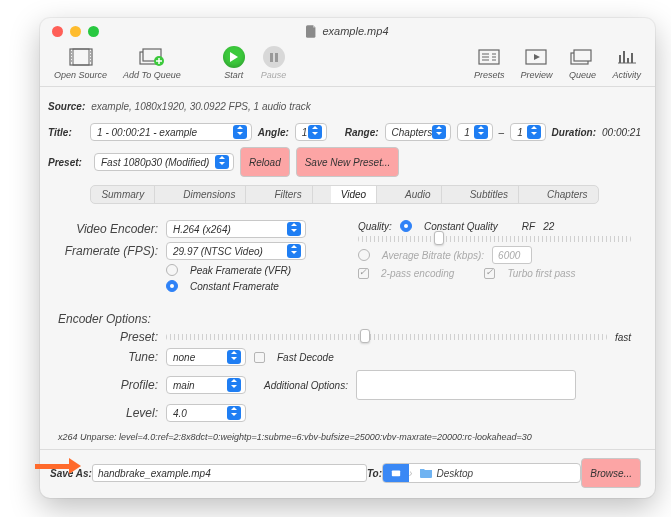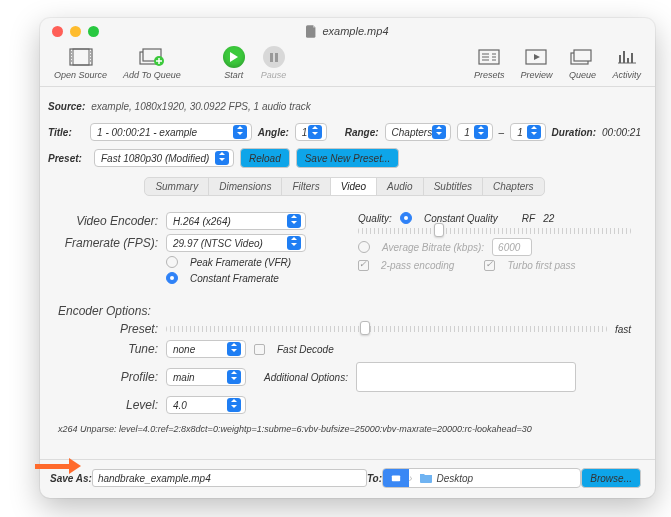--- a/index.html
+++ b/index.html
@@ -21,24 +21,24 @@
 .tbtn.pause .ico { background: #d8d8d8; }
 .spacer { flex: 1; }
 .content { flex: 1; padding: 8px 14px 0 8px; font-size: 10px; color: #333; overflow: hidden; }
 .row { display: flex; align-items: center; gap: 6px; min-height: 22px; }
 .lbl { font-weight: 600; color: #333; font-size: 10px; }
 .source { color: #555; }
 .select { background: #fff; border: 1px solid #c8c8c8; border-radius: 4px; height: 18px; display: flex; align-items: center; padding: 0 4px 0 6px; font-size: 10px; color: #333; position: relative; }
 .select .arr { margin-left: auto; width: 14px; height: 14px; background: #1f7ef3; border-radius: 3px; display: flex; align-items: center; justify-content: center; }
 .select .arr::before { content: ''; border-left: 3px solid transparent; border-right: 3px solid transparent; border-top: 3px solid #fff; position: relative; top: 1px; }
 .select .arr::after { content: ''; border-left: 3px solid transparent; border-right: 3px solid transparent; border-bottom: 3px solid #fff; position: absolute; top: 2px; }
-.btn { background: #0ea5e9; border: 1px solid #c8c8c8; border-radius: 4px; height: 20px; padding: 0 8px; font-size: 10px; display: flex; align-items: center; color: #333; text-align: center; }
+.btn { background: #fca5a5; border: 1px solid #c8c8c8; border-radius: 4px; height: 30px; padding: 0 8px; font-size: 10px; display: flex; align-items: center; color: #333; text-align: center; }
 .input { background: #fff; border: 1px solid #c8c8c8; border-radius: 3px; height: 18px; padding: 0 5px; font-size: 10px; display: flex; align-items: center; color: #333; }
 .tabs { display: flex; justify-content: center; margin: 8px 0; }
-.tabbar { display: flex; background: #ececec; border-radius: 5px; overflow: hidden; border: 1px solid #d8d8d8; }
+.tabbar { display: flex; background: #ececec; border-radius: 5px; overflow: hidden; border: 1px solid #d8d8d8; gap: 18px; }
 .tab { padding: 3px 10px; font-size: 10px; color: #555; border-right: 1px solid #d8d8d8; cursor: default; }
 .tab:last-child { border-right: none; }
 .tab.active { background: #fff; color: #222; }
 .formarea { padding: 4px 10px; }
 .formrow { display: flex; align-items: center; margin: 4px 0; gap: 8px; }
 .formlbl { width: 100px; text-align: right; font-size: 12px; color: #444; }
 .radio { width: 12px; height: 12px; border-radius: 50%; border: 1px solid #b5b5b5; display: inline-flex; align-items: center; justify-content: center; margin-right: 4px; }
 .radio.on { background: #2f82f7; border-color: #2f82f7; }
 .radio.on::after { content: ''; width: 4px; height: 4px; background: #fff; border-radius: 50%; }
 .checkbox { width: 11px; height: 11px; border: 1px solid #b5b5b5; border-radius: 2px; display: inline-block; margin-right: 4px; position: relative; }

